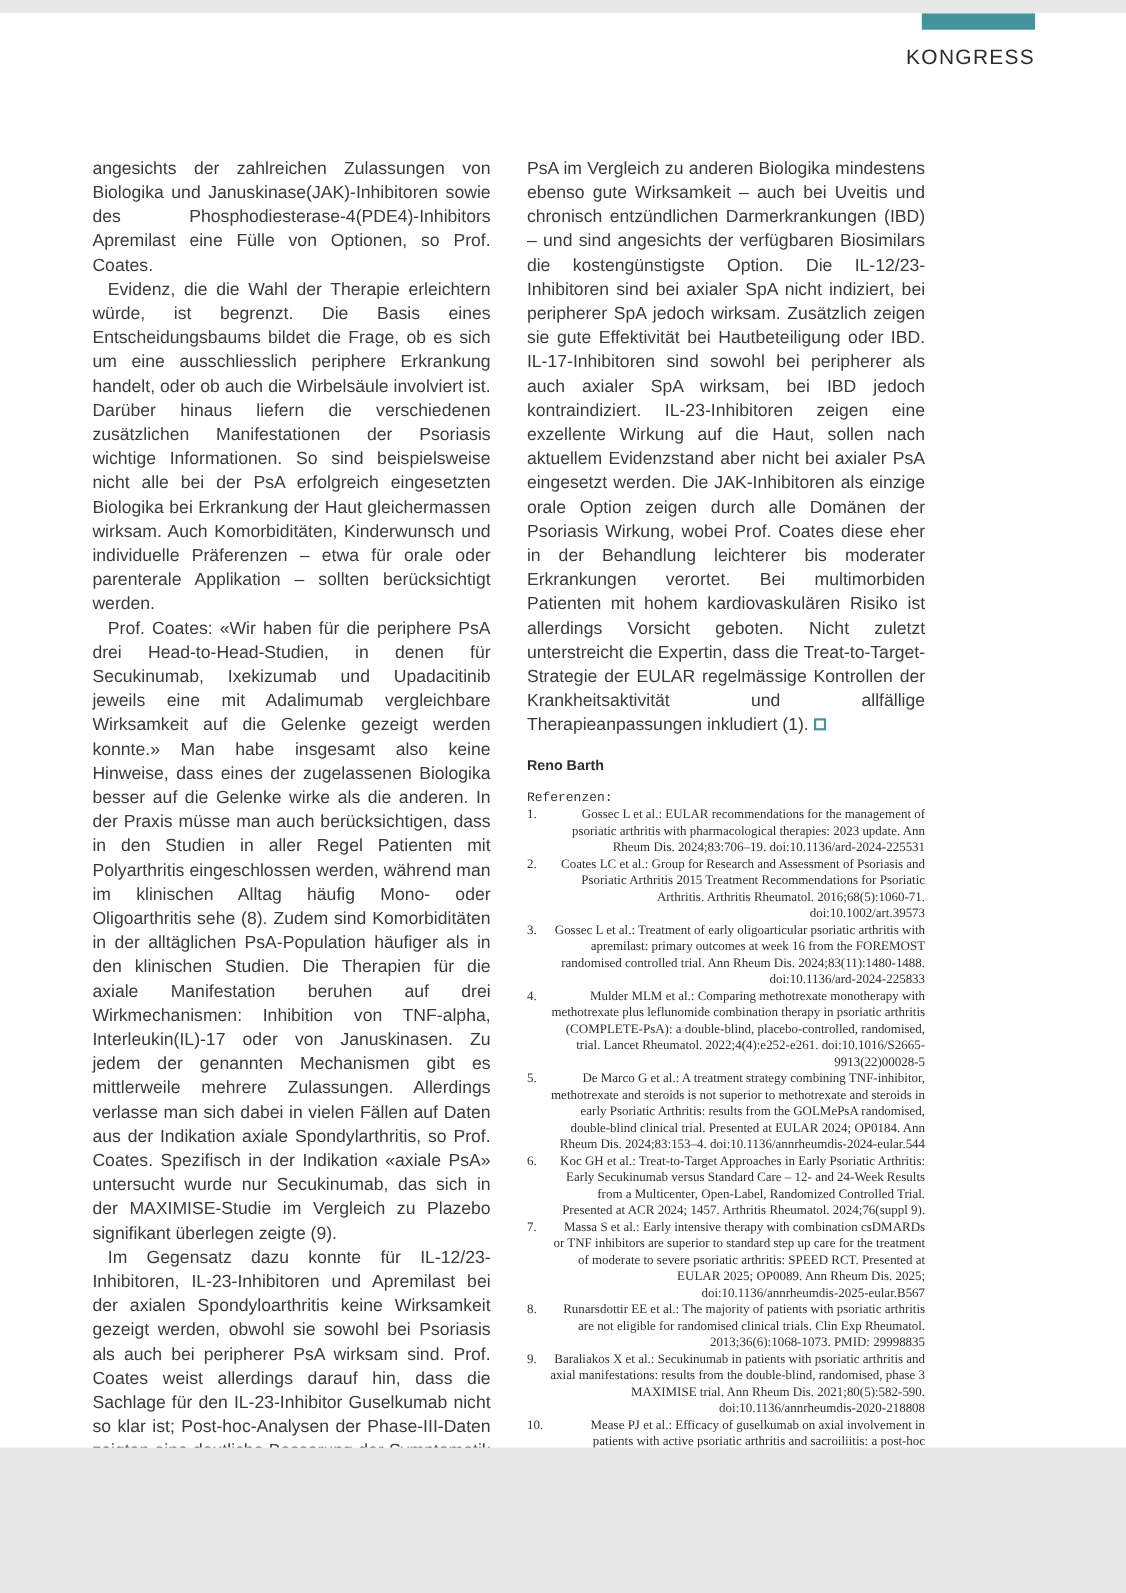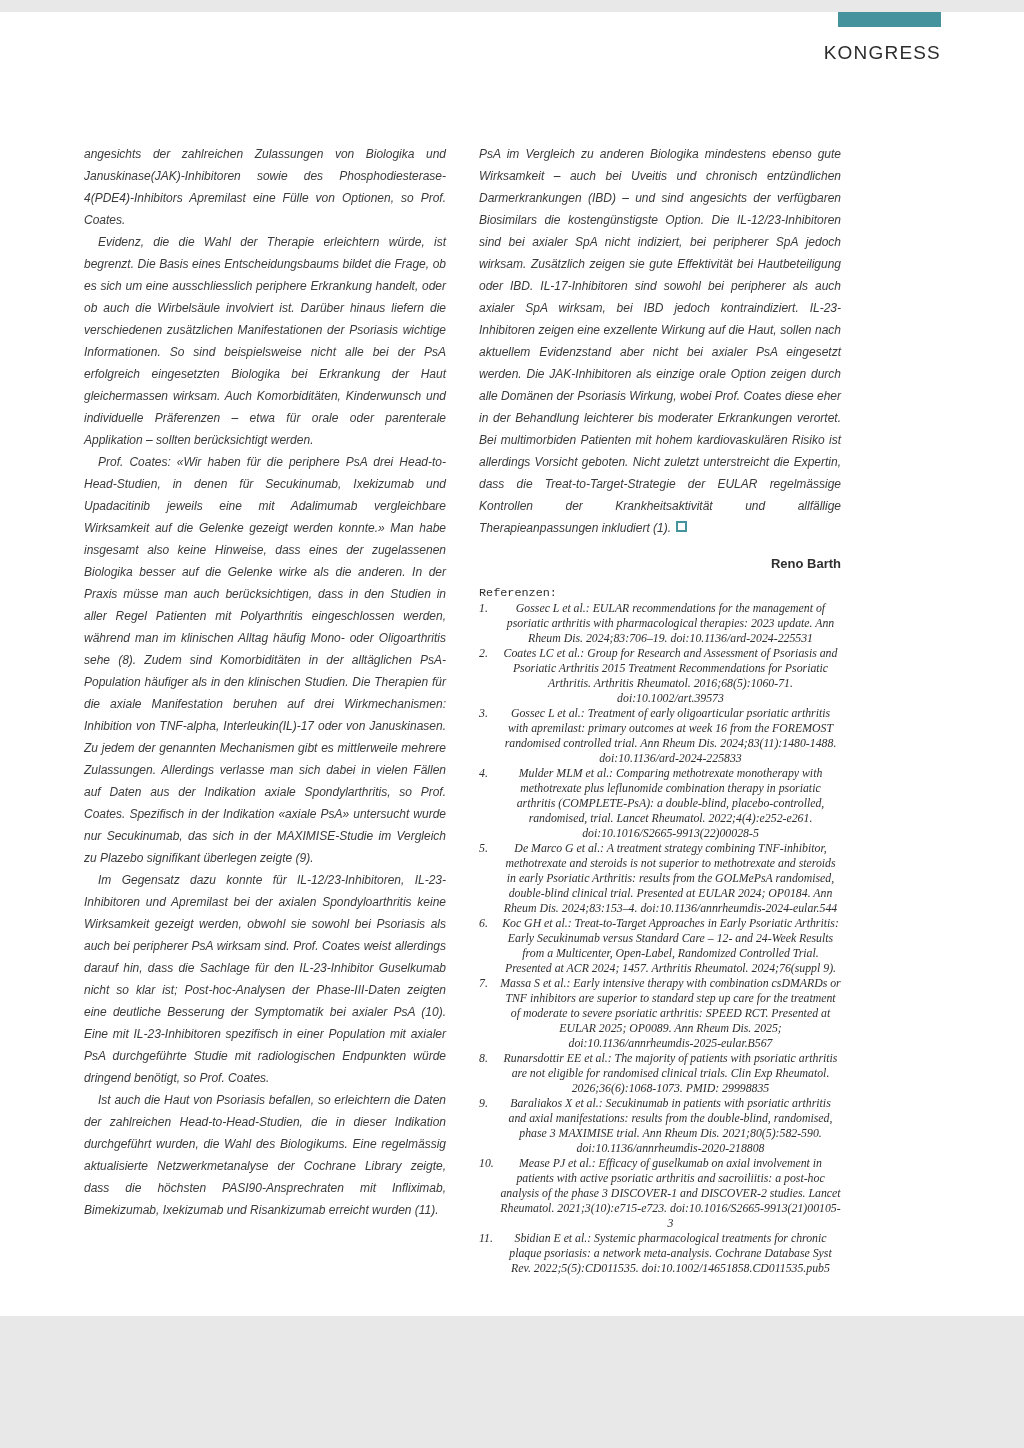--- a/index.html
+++ b/index.html
@@ -24,37 +24,37 @@
     color:#2c2c2c;
   }
   .columns{
     position:absolute;top:131px;left:84px;
     width:758px;
     display:flex;gap:33px;
   }
   .col{width:362px;}
   .body-par{
     margin:0;
-    font-size:12px;line-height:22px;
+    font-size:16px;line-height:22px;
     color:#3b3b3b;
     text-align:justify;
-    hyphens:auto;font-style:italic;-webkit-hyphens:auto;
+    hyphens:auto;-webkit-hyphens:auto;
   }
   .body-par.indent{text-indent:14px;}
   .endmark{
     display:inline-block;
     width:7px;height:7px;
     border:2px solid #44939d;
     margin-left:5px;
     vertical-align:0px;
   }
   .author{
     margin-top:17px;
     font-size:13px;line-height:16px;
-    font-weight:bold;color:#2f2f2f;text-align:right;
+    font-weight:bold;color:#2f2f2f;
   }
   .source{
     margin-top:13px;
     font-family:"Liberation Serif", serif;
     font-size:12.5px;line-height:16.5px;
     color:#2f2f2f;
   }
   .refs-heading{
     margin-top:14px;
     font-family:Liberation Mono, monospace;
@@ -66,22 +66,21 @@
     list-style:none;
     counter-reset:ref;
     font-family:"Liberation Serif", serif;
     font-size:11.8px;line-height:15px;
     color:#2f2f2f;
   }
   .refs-list li{
     counter-increment:ref;
     position:relative;
     padding-left:21px;
-    text-align:center;
-    font-style:italic;
+    text-align:right;
   }
   .refs-list li::before{
     content:counter(ref) ".";
     position:absolute;left:0;top:0;
   }
   .footer{
     position:absolute;top:1383px;right:83px;
     display:flex;align-items:flex-end;
     font-family:"Liberation Serif", serif;
     color:#1a1a1a;
@@ -119,21 +118,21 @@
       <div class="refs-heading">Referenzen:</div>
 
       <ol class="refs-list" lang="en">
         <li>Gossec L et al.: EULAR recommendations for the management of psoriatic arthritis with pharmacological therapies: 2023 update. Ann Rheum Dis. 2024;83:706–19. doi:10.1136/ard-2024-225531</li>
         <li>Coates LC et al.: Group for Research and Assessment of Psoriasis and Psoriatic Arthritis 2015 Treatment Recommendations for Psoriatic Arthritis. Arthritis Rheumatol. 2016;68(5):1060-71. doi:10.1002/art.39573</li>
         <li>Gossec L et al.: Treatment of early oligoarticular psoriatic arthritis with apremilast: primary outcomes at week 16 from the FOREMOST randomised controlled trial. Ann Rheum Dis. 2024;83(11):1480-1488. doi:10.1136/ard-2024-225833</li>
         <li>Mulder MLM et al.: Comparing methotrexate monotherapy with methotrexate plus leflunomide combination therapy in psoriatic arthritis (COMPLETE-PsA): a double-blind, placebo-controlled, randomised, trial. Lancet Rheumatol. 2022;4(4):e252-e261. doi:10.1016/S2665-9913(22)00028-5</li>
         <li>De Marco G et al.: A treatment strategy combining TNF-inhibitor, methotrexate and steroids is not superior to methotrexate and steroids in early Psoriatic Arthritis: results from the GOLMePsA randomised, double-blind clinical trial. Presented at EULAR 2024; OP0184. Ann Rheum Dis. 2024;83:153–4. doi:10.1136/annrheumdis-2024-eular.544</li>
         <li>Koc GH et al.: Treat-to-Target Approaches in Early Psoriatic Arthritis: Early Secukinumab versus Standard Care – 12- and 24-Week Results from a Multicenter, Open-Label, Randomized Controlled Trial. Presented at ACR 2024; 1457. Arthritis Rheumatol. 2024;76(suppl 9).</li>
         <li>Massa S et al.: Early intensive therapy with combination csDMARDs or TNF inhibitors are superior to standard step up care for the treatment of moderate to severe psoriatic arthritis: SPEED RCT. Presented at EULAR 2025; OP0089. Ann Rheum Dis. 2025; doi:10.1136/annrheumdis-2025-eular.B567</li>
-        <li>Runarsdottir EE et al.: The majority of patients with psoriatic arthritis are not eligible for randomised clinical trials. Clin Exp Rheumatol. 2026;36(6):1068-1073. PMID: 29998835</li>
+        <li>Runarsdottir EE et al.: The majority of patients with psoriatic arthritis are not eligible for randomised clinical trials. Clin Exp Rheumatol. 2013;36(6):1068-1073. PMID: 29998835</li>
         <li>Baraliakos X et al.: Secukinumab in patients with psoriatic arthritis and axial manifestations: results from the double-blind, randomised, phase 3 MAXIMISE trial. Ann Rheum Dis. 2021;80(5):582-590. doi:10.1136/annrheumdis-2020-218808</li>
         <li>Mease PJ et al.: Efficacy of guselkumab on axial involvement in patients with active psoriatic arthritis and sacroiliitis: a post-hoc analysis of the phase 3 DISCOVER-1 and DISCOVER-2 studies. Lancet Rheumatol. 2021;3(10):e715-e723. doi:10.1016/S2665-9913(21)00105-3</li>
         <li>Sbidian E et al.: Systemic pharmacological treatments for chronic plaque psoriasis: a network meta-analysis. Cochrane Database Syst Rev. 2022;5(5):CD011535. doi:10.1002/14651858.CD011535.pub5</li>
       </ol>
     </div>
 
   </div>
 
   <div class="footer">
     <span class="journal">dermatologie &amp; ästhetische medizin</span>

